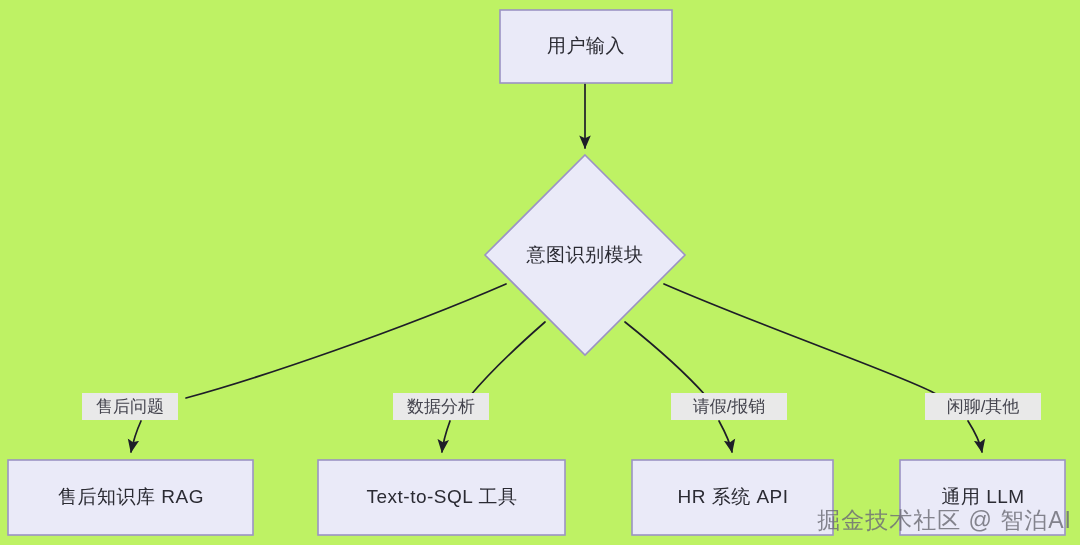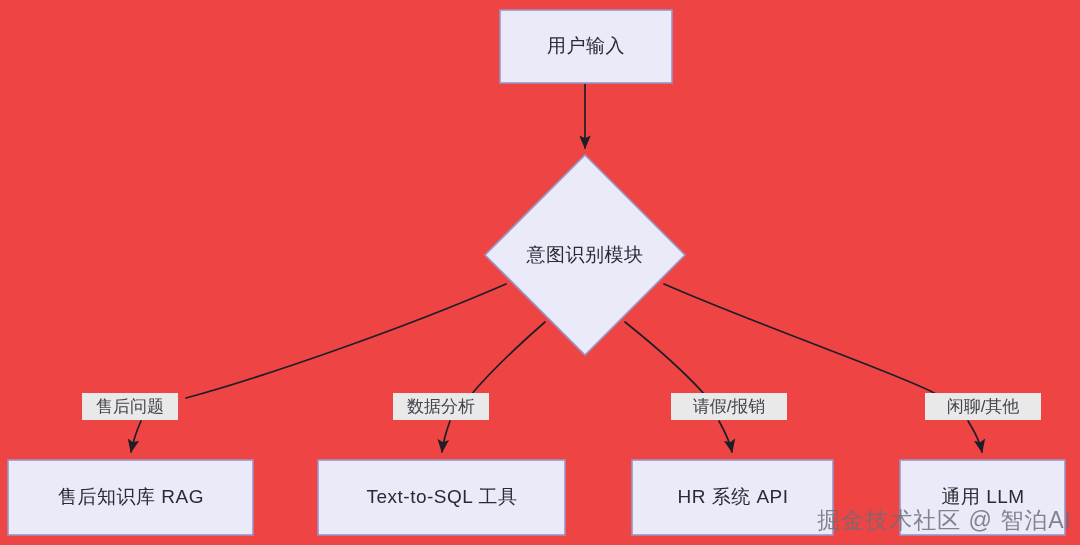--- a/index.html
+++ b/index.html
@@ -11,21 +11,21 @@
     width: 1080px;
     height: 545px;
     font-family: "Liberation Sans", "DejaVu Sans", sans-serif;
     overflow: hidden;
     position: relative;
   }
   #diagram-root {
     position: relative;
     width: 1080px;
     height: 545px;
-    background: #ef4444;
+    background: #bef264;
   }
   svg#flow-canvas {
     position: absolute;
     left: 0;
     top: 0;
     width: 1080px;
     height: 545px;
   }
   .node-fill {
     fill: #eaeaf8;

